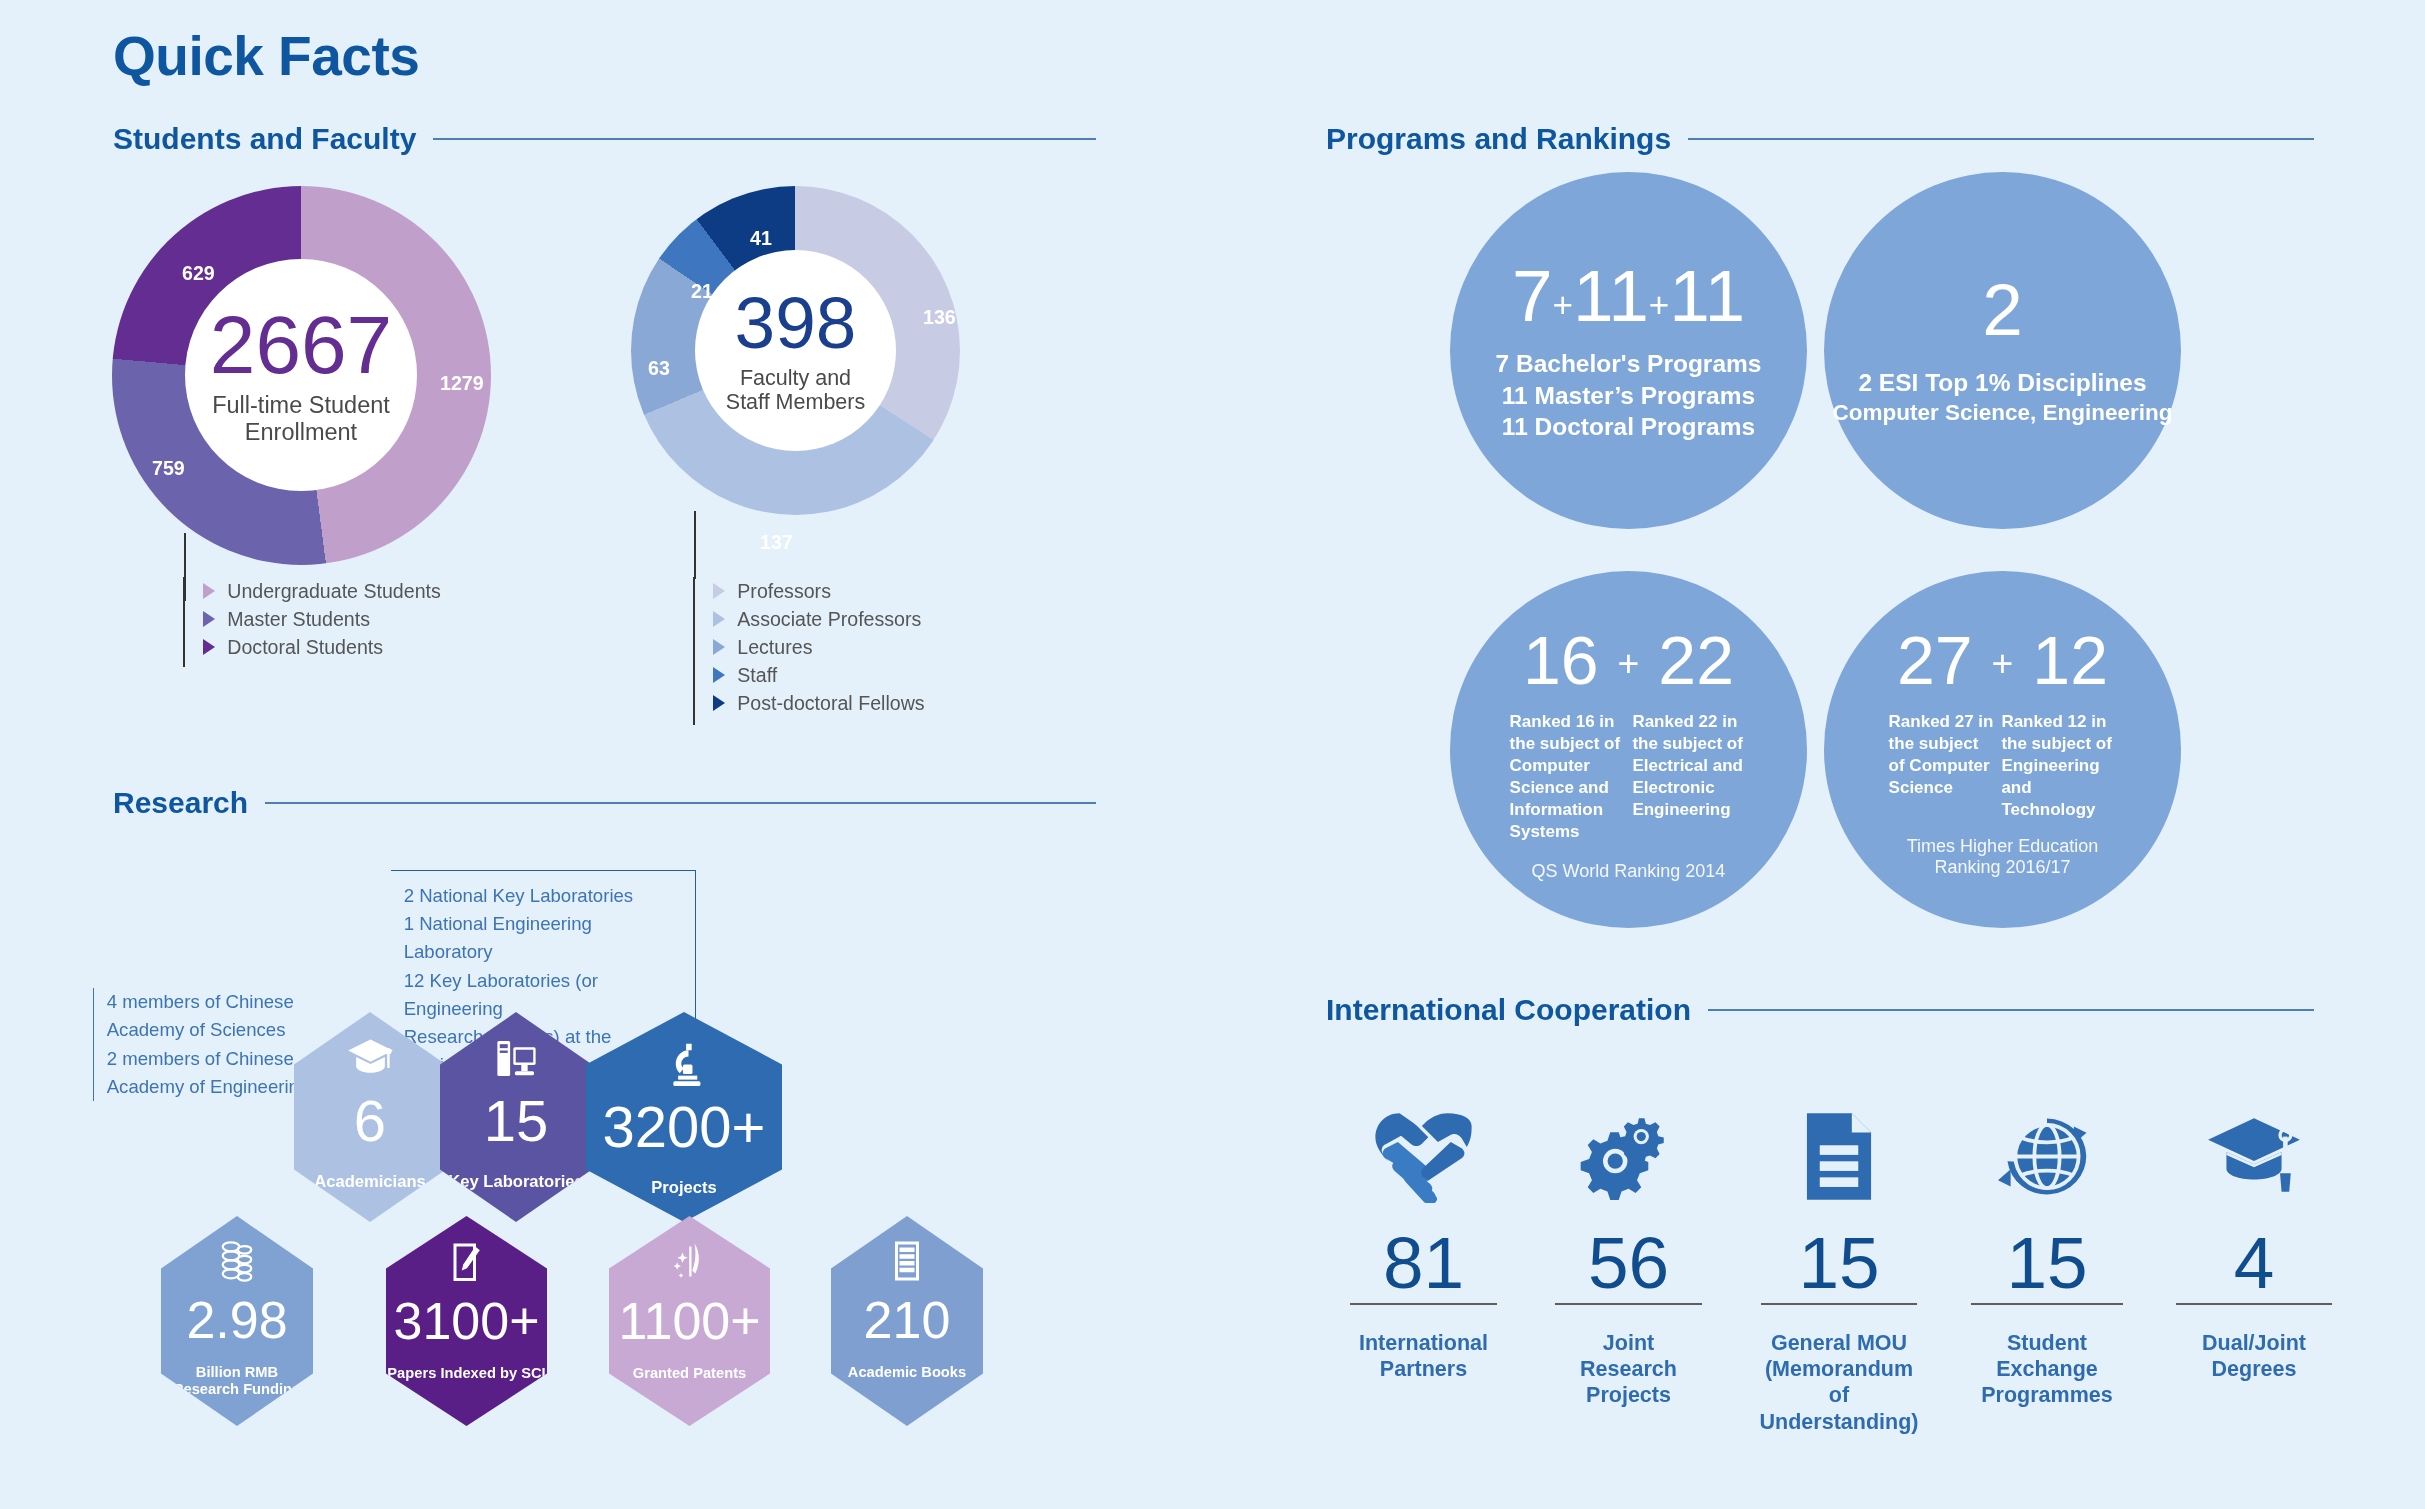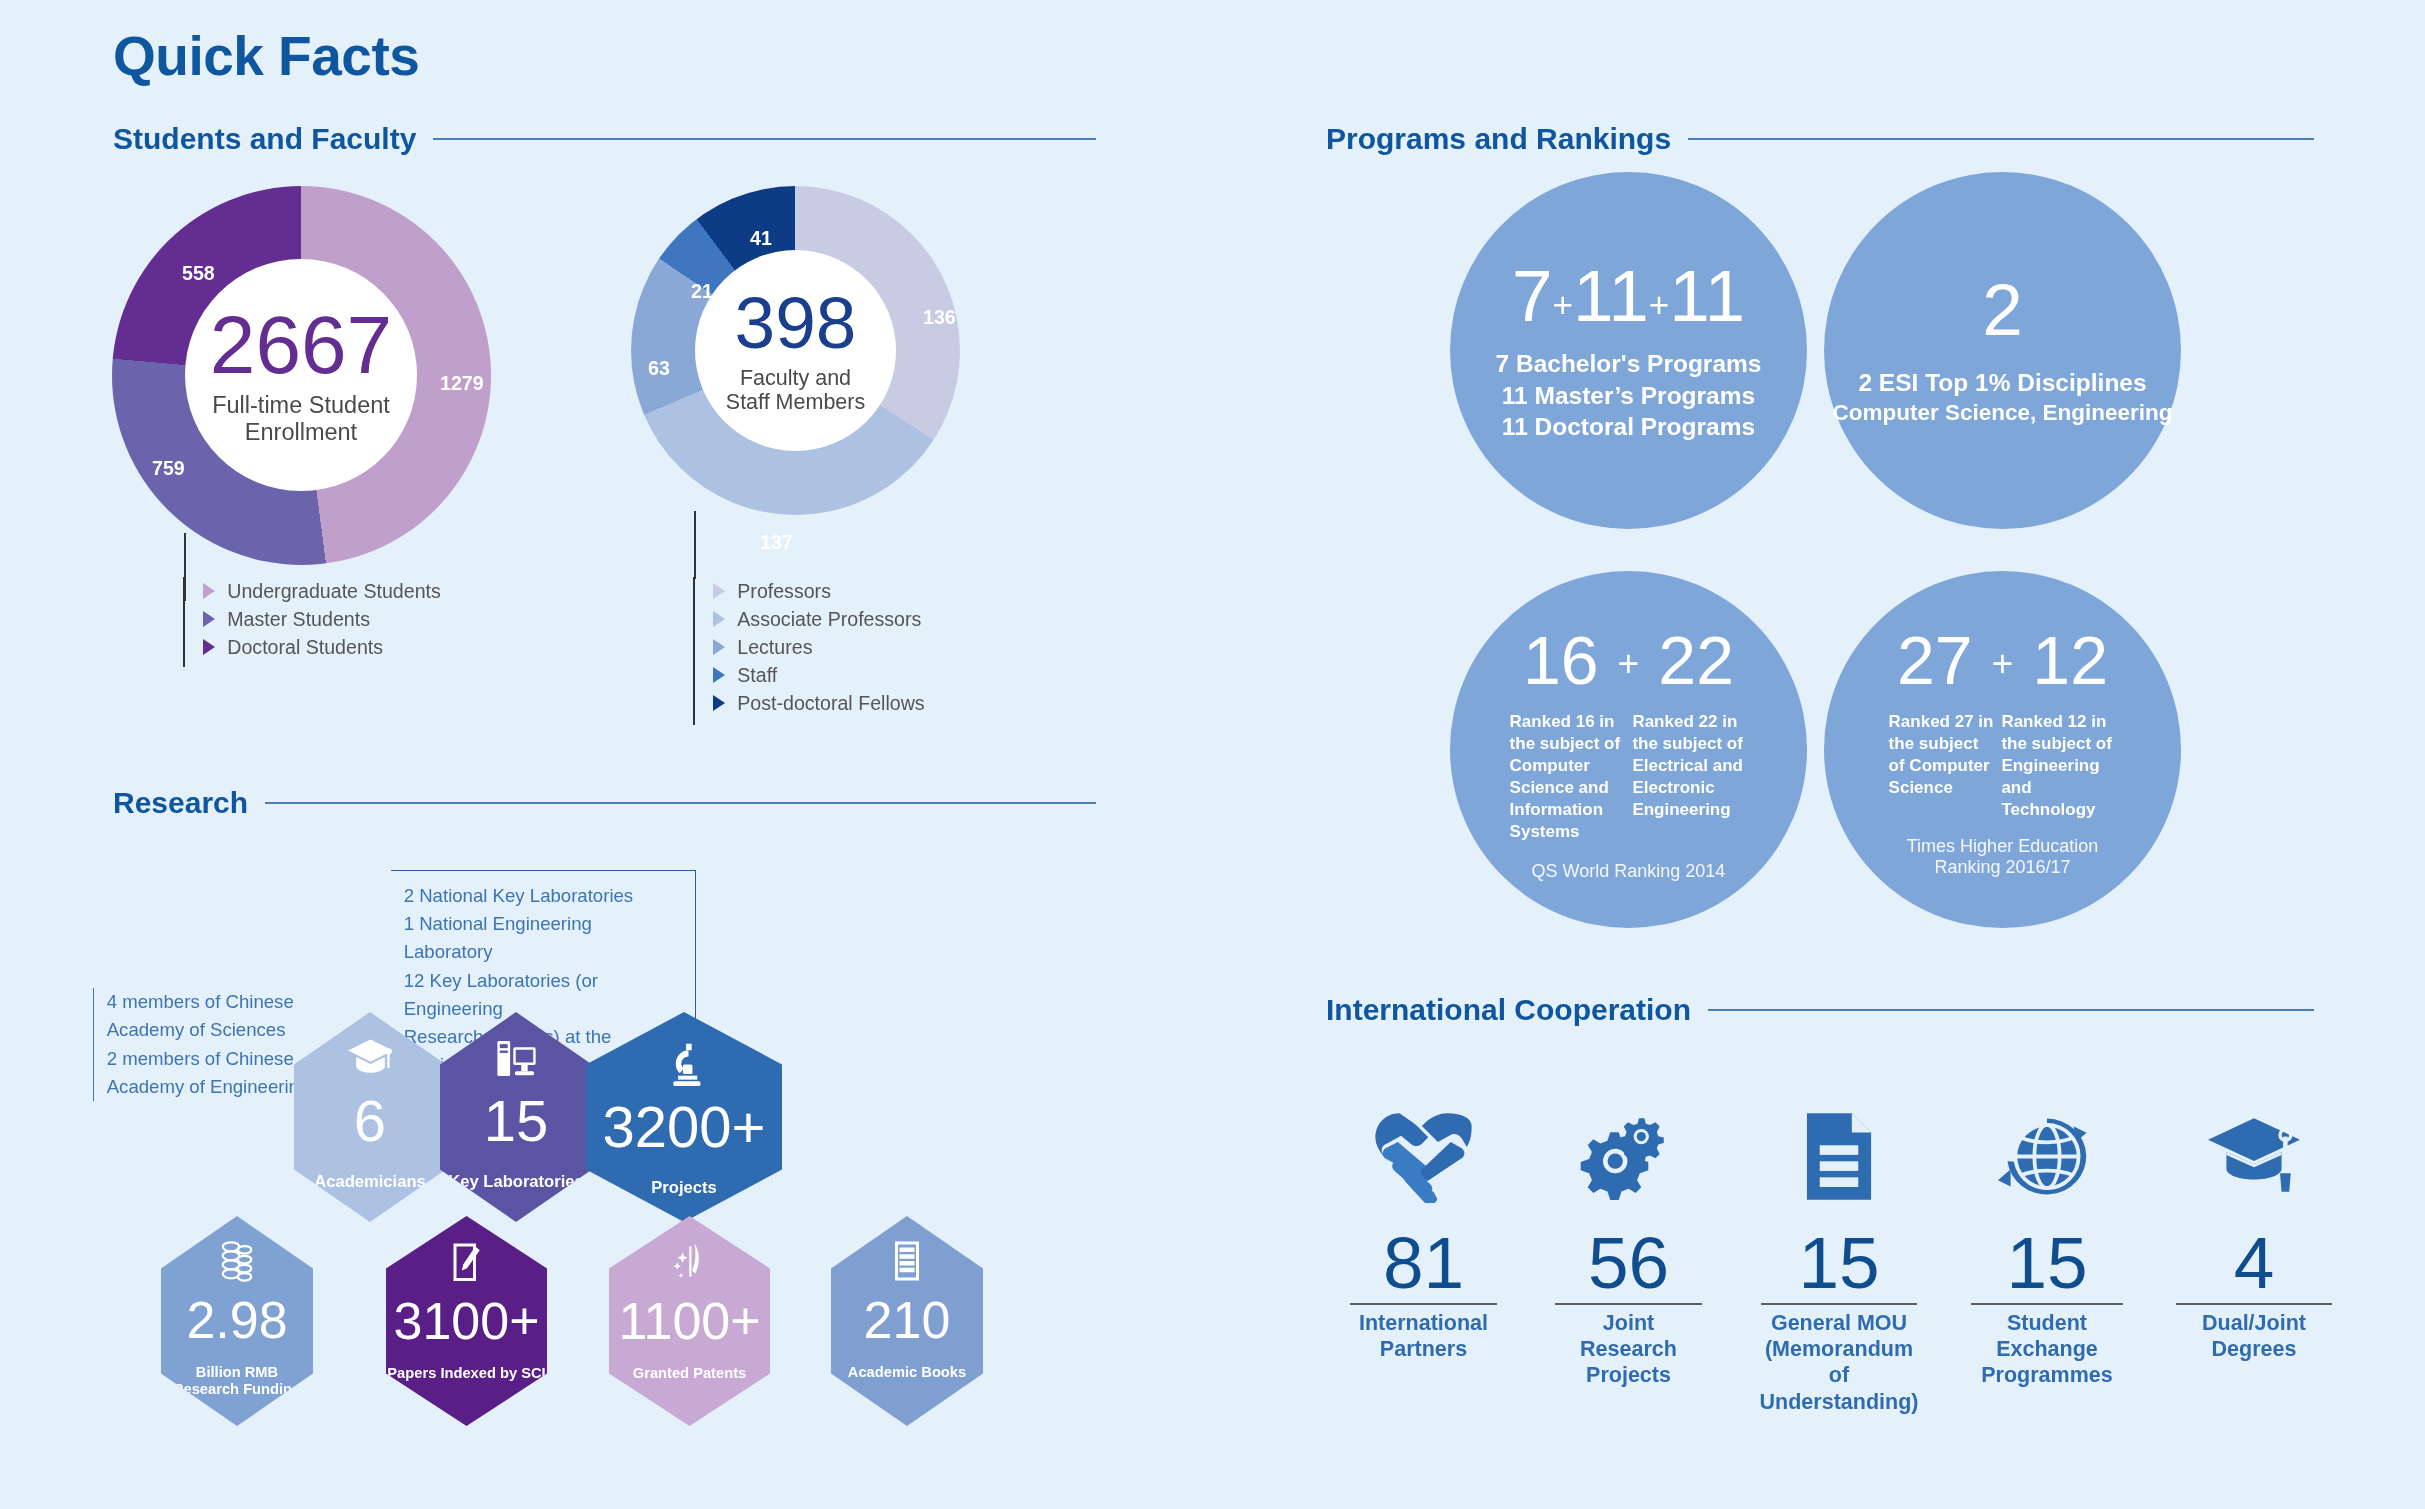--- a/index.html
+++ b/index.html
@@ -83,21 +83,21 @@
 
   
   .coop-item{position:absolute;display:flex;flex-direction:column;align-items:center;}
   .coop-item .ico{height:103px;display:flex;align-items:flex-end;}
   .coop-item .num{
     font-size:73px;font-weight:300;color:#104d8f;line-height:1;margin-top:22.5px;
   }
   .coop-item .divider{height:1.5px;background:#5e5e5e;margin-top:4.9px;}
   .coop-item .lbl{
     font-size:21.5px;font-weight:bold;color:#2f6bb0;text-align:center;
-    line-height:1.22;margin-top:5px;white-space:pre-line;
+    line-height:1.22;margin-top:25px;white-space:pre-line;
   }
 </style>
 </head>
 <body>
 
 <div class="page">
 
   <div class="main-title">Quick Facts</div>
 
   <div class="sec-head" style="left:113px;top:122px;width:983px;">
@@ -123,21 +123,21 @@
   <div class="donut" style="left:112px;top:186px;width:379px;height:379px;
               background:conic-gradient(#c0a0ca 0deg 172.6deg,#6c63ad 172.6deg 275.1deg,#632d91 275.1deg 360deg);">
     <div class="hole" style="left:73px;top:73px;width:232px;height:232px;">
       <div class="big" style="font-size:82px;color:#632d91;">2667</div>
       <div class="cap" style="font-size:23.5px;margin-top:6.8px;">Full-time Student</div>
       <div class="cap" style="font-size:23.5px;">Enrollment</div>
     </div>
   </div>
   <div class="seg-label" style="left:440px;top:372px;">1279</div>
   <div class="seg-label" style="left:152px;top:457px;">759</div>
-  <div class="seg-label" style="left:182px;top:262px;">558</div>
+  <div class="seg-label" style="left:182px;top:262px;">629</div>
   <div class="stub" style="left:184px;top:533px;height:68px;"></div>
 
   <div class="legend" style="left:183px;top:577px;height:90px;">
     <div class="legend-row">
       <span class="tri" style="border-left:12.7px solid #c0a0ca;"></span>
       <span class="txt">Undergraduate Students</span>
     </div>
     <div class="legend-row">
       <span class="tri" style="border-left:12.7px solid #6c63ad;"></span>
       <span class="txt">Master Students</span>

